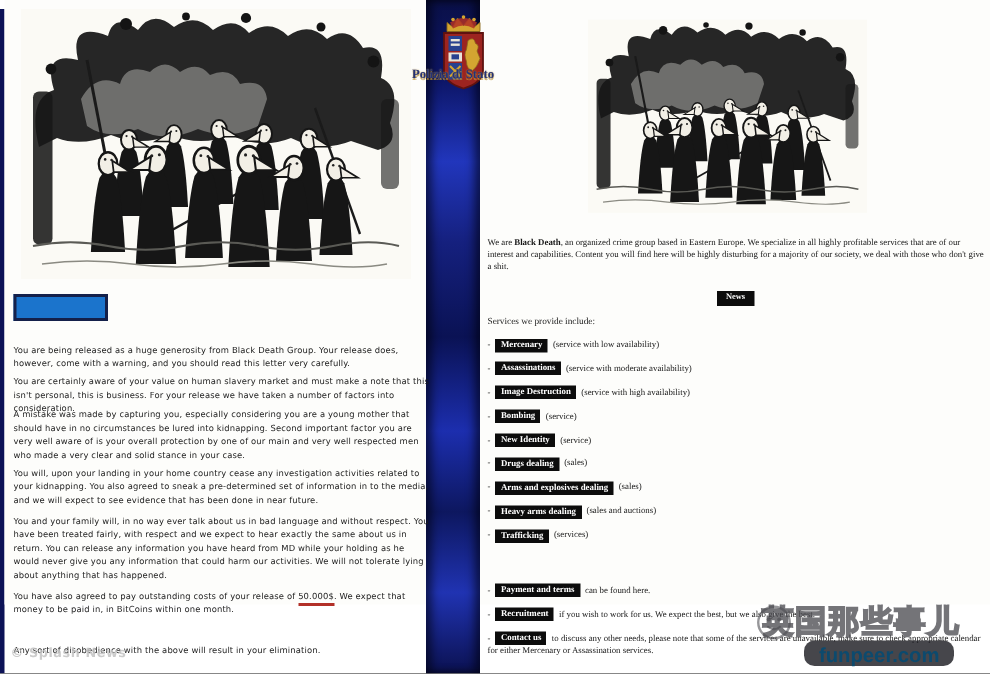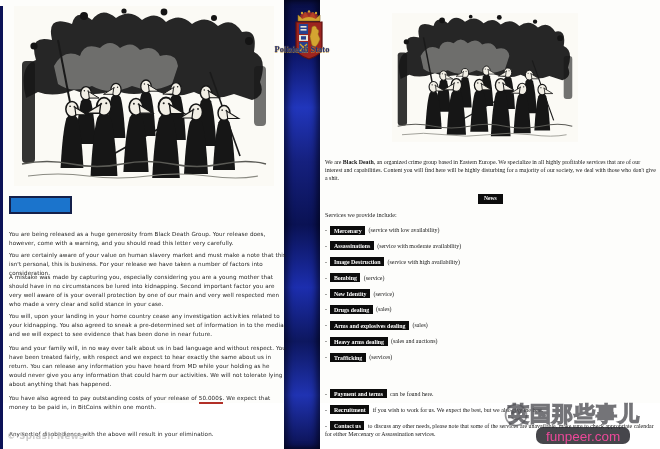--- a/index.html
+++ b/index.html
@@ -41,22 +41,22 @@
   
   .crest{position:absolute;left:290px;top:7px;width:38px;height:55px;}
   .crest-label{position:absolute;left:252px;top:44px;width:100px;text-align:center;
     font-family:"Liberation Serif",serif;font-weight:bold;font-size:8.5px;color:#243278;
     text-shadow:0 0 1px #b8913a, 0 1px 0 rgba(184,145,58,.7);}
 
   
   .fp-face{position:absolute;left:504px;top:403px;width:24px;height:24px;}
   .fp-cn{position:absolute;left:508px;top:400px;font-size:21px;font-weight:bold;letter-spacing:1px;
     color:rgba(255,255,255,.14);-webkit-text-stroke:1.2px rgba(70,70,75,.75);font-family:"DejaVu Sans",sans-serif;}
-  .fp-pill{position:absolute;left:536px;top:427px;background:rgba(38,38,44,.85);color:#ec4899;
-    font-family:"Liberation Sans",sans-serif;font-weight:normal;font-size:13.5px;padding:2px 10px 0;border-radius:7px;}
+  .fp-pill{position:absolute;left:536px;top:427px;background:rgba(38,38,44,.85);color:#0c4a6e;
+    font-family:"Liberation Sans",sans-serif;font-weight:bold;font-size:13.5px;padding:2px 10px 0;border-radius:7px;}
 </style>
 </head>
 <body>
 
 <div class="stage">
 
   <svg width="0" height="0" style="position:absolute">
     <defs>
       <g id="pfig">
         <path d="M -12 0 Q -10 -38 -6 -52 Q -2 -58 0 -58 Q 2 -58 6 -52 Q 10 -38 12 0 Z" fill="#161616"></path>

